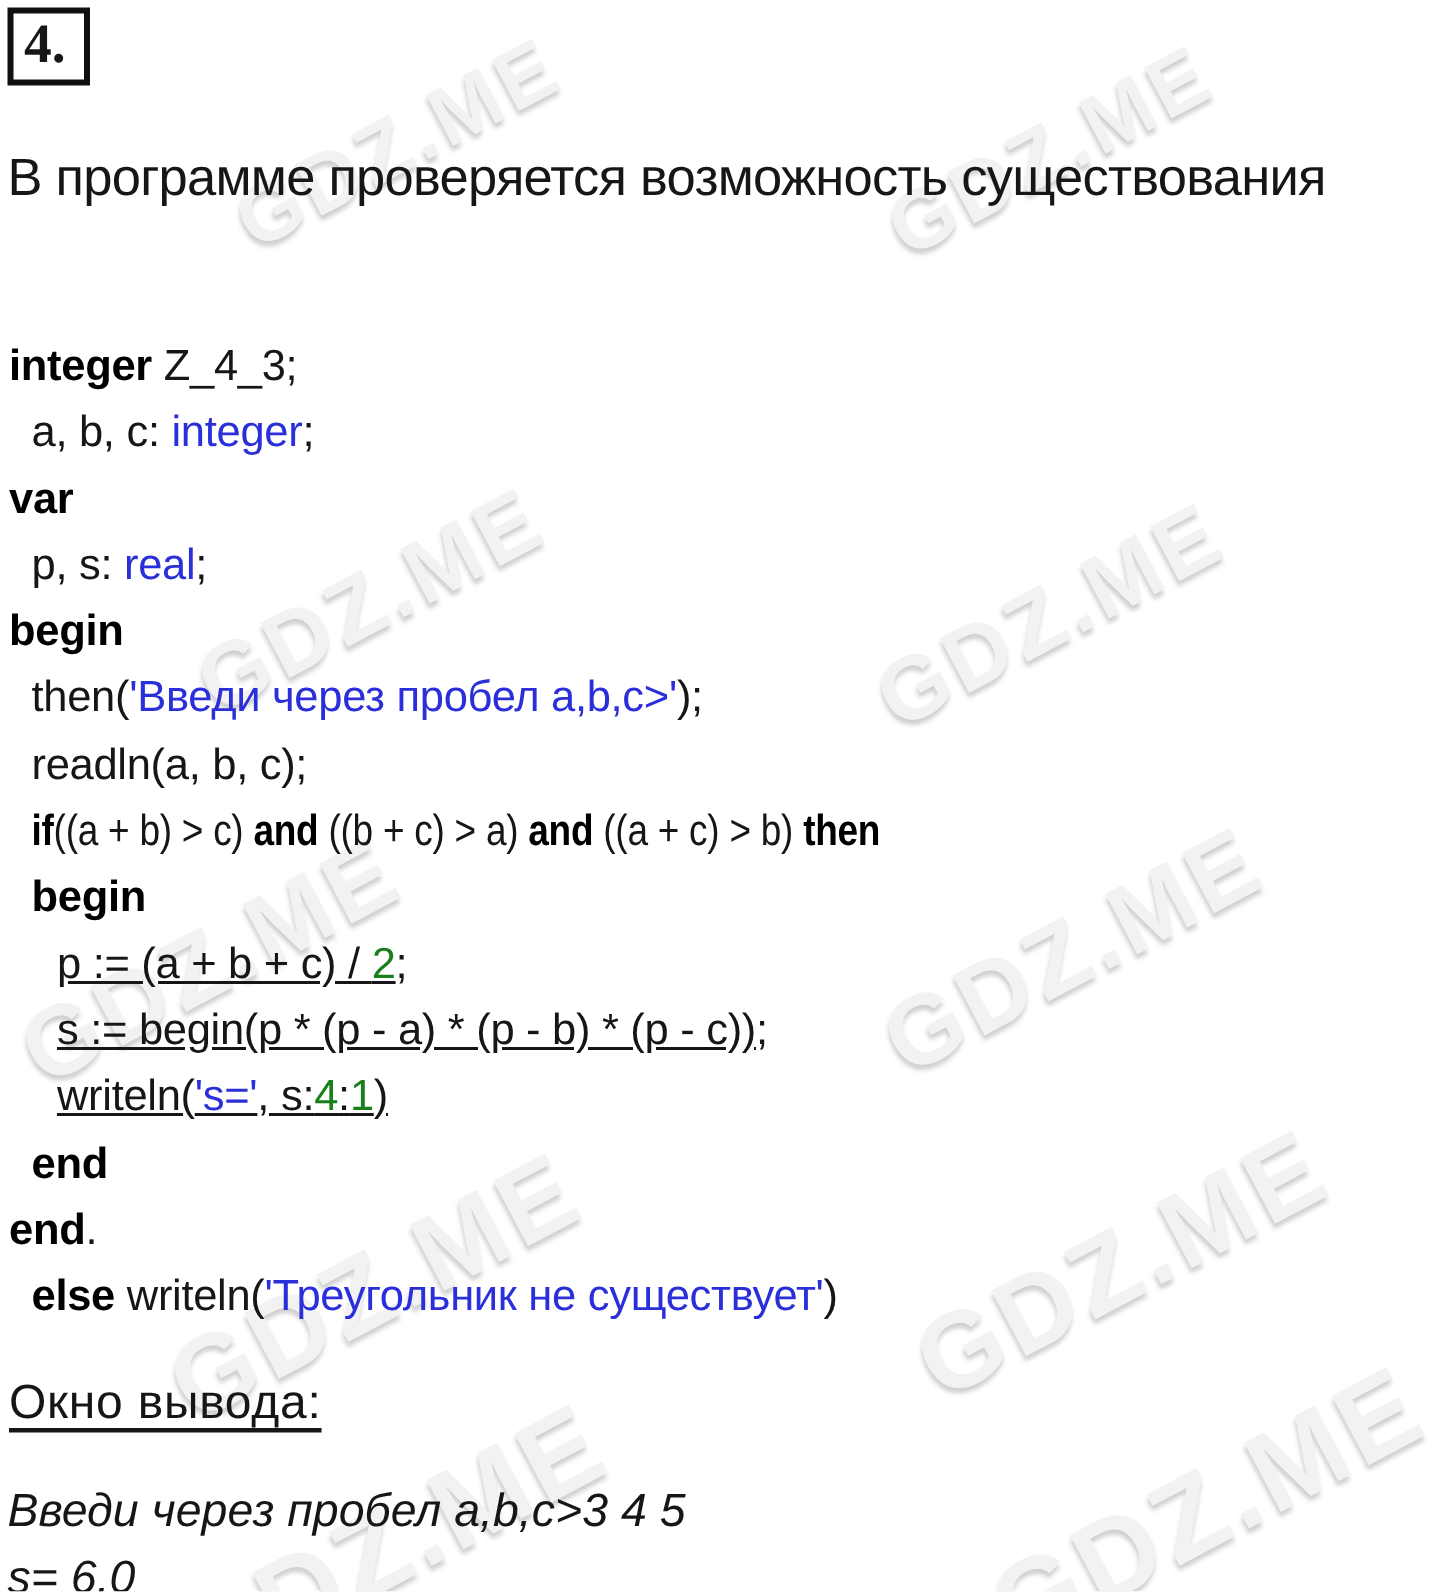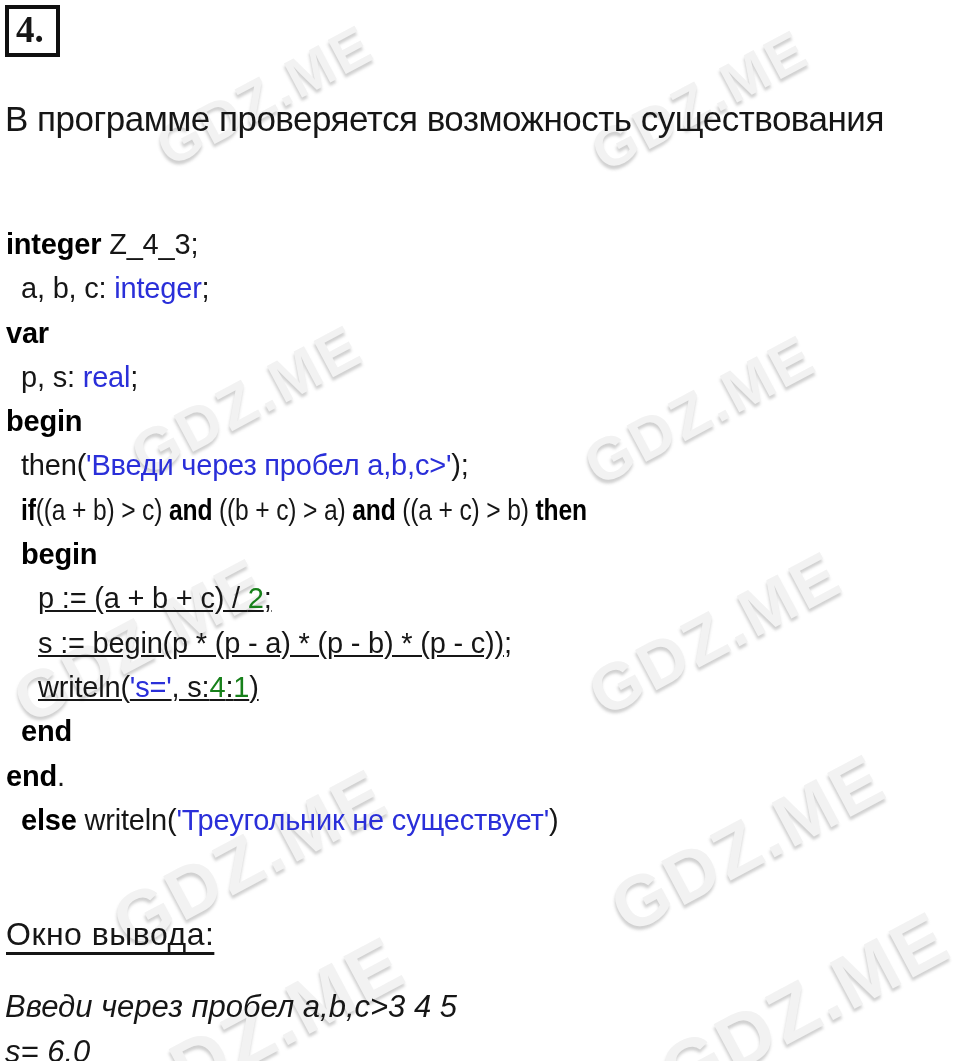--- a/index.html
+++ b/index.html
@@ -82,20 +82,21 @@
         <div class="intro-line">В программе проверяется возможность существования</div>
       </div>
 
     <div class="code">
         <div class="code-line ind-0"><span class="code-inner"><span class="seg-k">integer</span><span class="seg-p"> Z_4_3;</span></span></div>
         <div class="code-line ind-1"><span class="code-inner"><span class="seg-p">a, b, c: </span><span class="seg-s">integer</span><span class="seg-p">;</span></span></div>
         <div class="code-line ind-0"><span class="code-inner"><span class="seg-k">var</span></span></div>
         <div class="code-line ind-1"><span class="code-inner"><span class="seg-p">p, s: </span><span class="seg-s">real</span><span class="seg-p">;</span></span></div>
         <div class="code-line ind-0"><span class="code-inner"><span class="seg-k">begin</span></span></div>
         <div class="code-line ind-1"><span class="code-inner"><span class="seg-p">then(</span><span class="seg-s">'Введи через пробел a,b,c&gt;'</span><span class="seg-p">);</span></span></div>
+        <div class="code-line ind-1"><span class="code-inner"><span class="seg-p">readln(a, b, c);</span></span></div>
         <div class="code-line ind-1 condensed"><span class="code-inner"><span class="seg-k">if</span><span class="seg-p">((a + b) &gt; c) </span><span class="seg-k">and</span><span class="seg-p"> ((b + c) &gt; a) </span><span class="seg-k">and</span><span class="seg-p"> ((a + c) &gt; b) </span><span class="seg-k">then</span></span></div>
         <div class="code-line ind-1"><span class="code-inner"><span class="seg-k">begin</span></span></div>
         <div class="code-line ind-2"><span class="code-inner"><span class="seg-p">p := (a + b + c) / </span><span class="seg-n">2</span><span class="seg-p">;</span></span></div>
         <div class="code-line ind-2"><span class="code-inner"><span class="seg-p">s := begin(p * (p - a) * (p - b) * (p - c));</span></span></div>
         <div class="code-line ind-2"><span class="code-inner"><span class="seg-p">writeln(</span><span class="seg-s">'s='</span><span class="seg-p">, s:</span><span class="seg-n">4</span><span class="seg-p">:</span><span class="seg-n">1</span><span class="seg-p">)</span></span></div>
         <div class="code-line ind-1"><span class="code-inner"><span class="seg-k">end</span></span></div>
         <div class="code-line ind-0"><span class="code-inner"><span class="seg-k">end</span><span class="seg-p">.</span></span></div>
         <div class="code-line ind-1"><span class="code-inner"><span class="seg-k">else</span><span class="seg-p"> writeln(</span><span class="seg-s">'Треугольник не существует'</span><span class="seg-p">)</span></span></div>
       </div>
 

